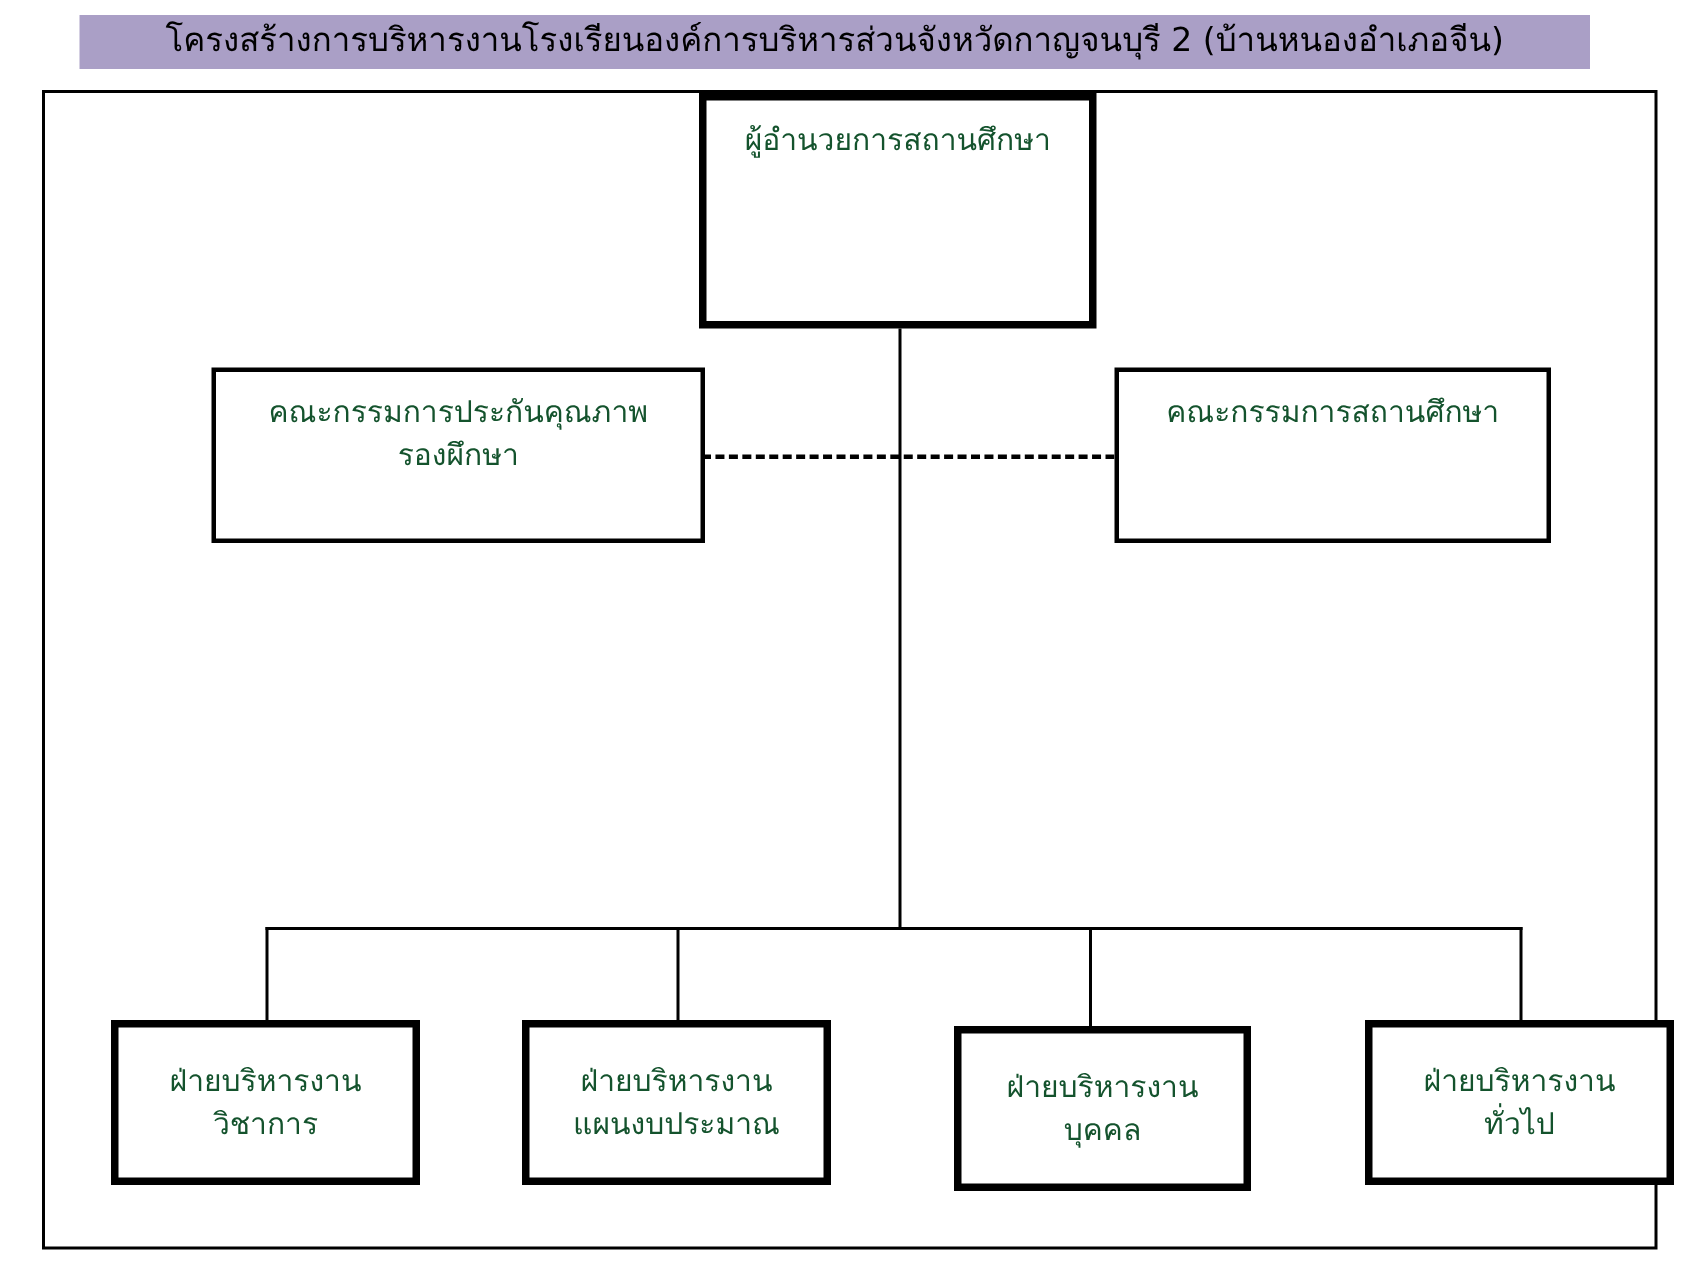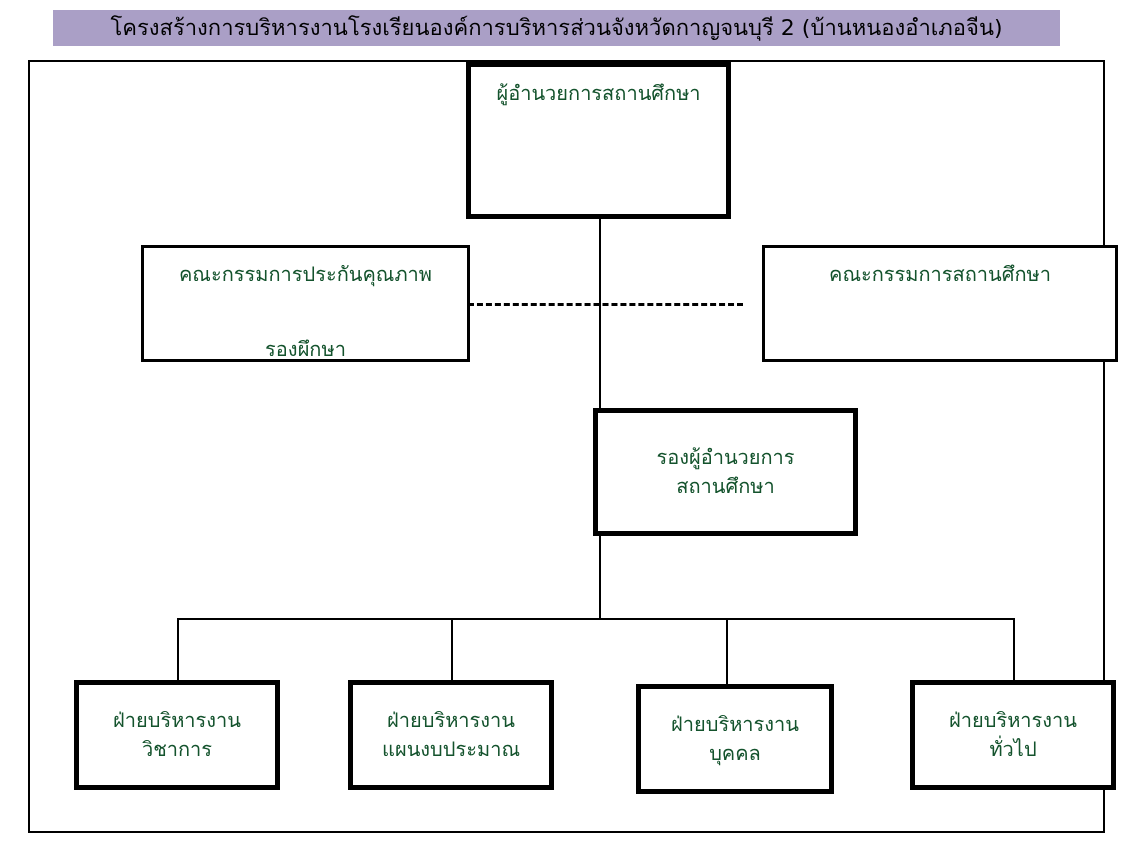--- a/index.html
+++ b/index.html
@@ -63,21 +63,20 @@
     color: #14532d;
     line-height: 1.45;
     white-space: nowrap;
     text-align: center;
   }
   .node.thick {
     border: 5px solid #000000;
   }
   .node.thin {
     border: 3px solid #000000;
-    gap: 46px;
   }
 
   
   .node.align-top {
     justify-content: flex-start;
     padding-top: 12px;
   }
   .node.align-center {
     justify-content: center;
   }
@@ -120,28 +119,24 @@
 
   <div class="node thick align-top" style="left:436px; top:0px; width:265px; height:157px;">
     <span class="node-line">ผู้อำนวยการสถานศึกษา</span>
   </div>
 
   <div class="node thin align-top" style="left:111px; top:183px; width:329px; height:117px;">
     <span class="node-line">คณะกรรมการประกันคุณภาพ</span>
     <span class="node-line">รองผึกษา</span>
   </div>
 
-  <div class="node thin align-top" style="left:732px; top:183px; width:356px; height:117px;align-items:center;">
+  <div class="node thin align-top" style="left:713px; top:183px; width:291px; height:117px;align-items:center;">
     <span class="node-line">คณะกรรมการสถานศึกษา</span>
   </div>
 
-  <div class="node thick align-center" style="left:563px; top:346px; width:265px; height:128px;">
-    <span class="node-line">รองผู้อำนวยการ</span>
-    <span class="node-line">สถานศึกษา</span>
-  </div>
 
   <div class="node thick align-center" style="left:44px; top:618px; width:206px; height:110px;">
     <span class="node-line">ฝ่ายบริหารงาน</span>
     <span class="node-line">วิชาการ</span>
   </div>
 
   <div class="node thick align-center" style="left:318px; top:618px; width:206px; height:110px;">
     <span class="node-line">ฝ่ายบริหารงาน</span>
     <span class="node-line">แผนงบประมาณ</span>
   </div>

